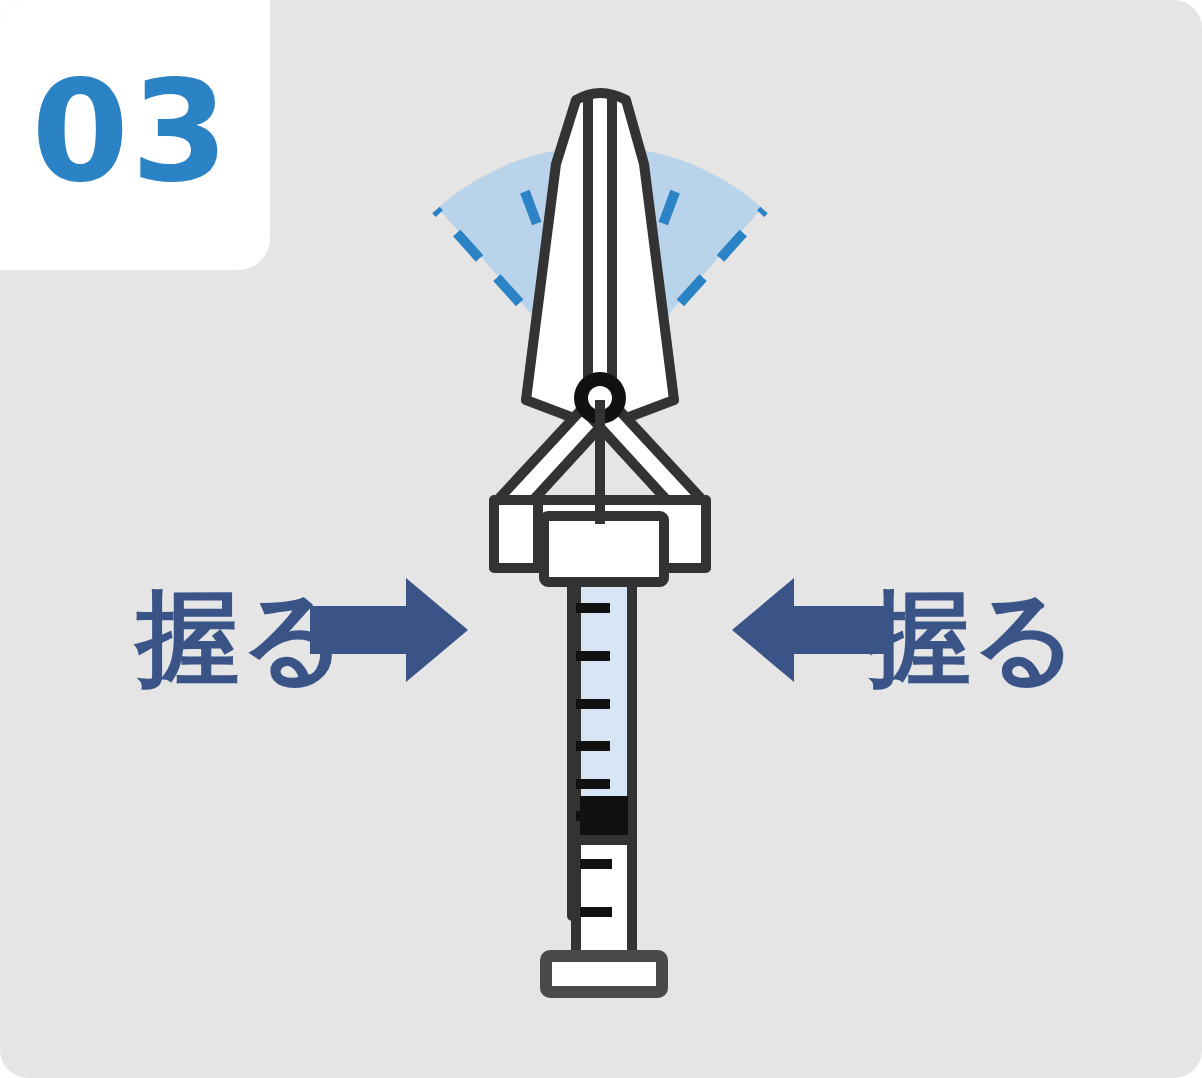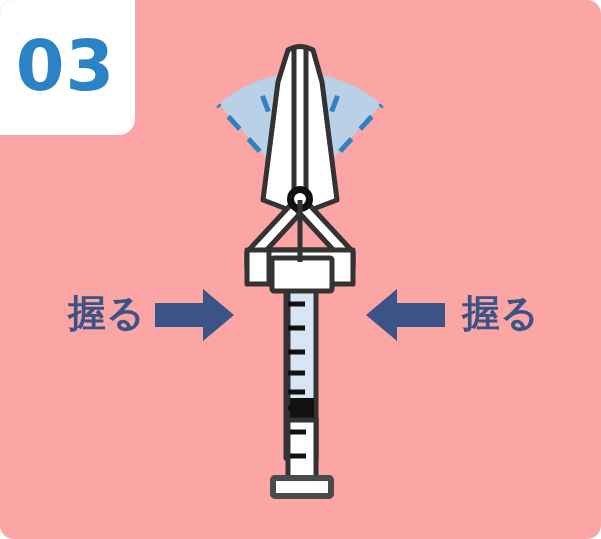--- a/index.html
+++ b/index.html
@@ -7,21 +7,21 @@
     padding: 0;
     background: #ffffff;
   }
   body {
     font-family: "Liberation Sans", sans-serif;
   }
   #stage {
     position: relative;
     width: 601px;
     height: 539px;
-    background: #fca5a5;
+    background: #e5e5e5;
     border-radius: 14px;
     overflow: hidden;
   }
   
   #step-badge {
     position: absolute;
     left: -20px;
     top: -20px;
     width: 155px;
     height: 155px;
@@ -39,21 +39,21 @@
     font-size: 70px;
     font-weight: bold;
     letter-spacing: 1px;
     line-height: 1;
     font-family: "DejaVu Sans", sans-serif;
   }
   
   .grip-label {
     position: absolute;
     color: #3a5488;
-    font-size: 38px;
+    font-size: 52px;
     font-weight: bold;
     line-height: 1;
     font-family: "DejaVu Sans", sans-serif;
     white-space: nowrap;
   }
   #grip-label-left  { left: 68px;  top: 294px; }
   #grip-label-right { right: 62px; top: 294px; }
 
   .arrow-svg { position: absolute; }
   #arrow-left  { left: 155px; top: 288px; }

